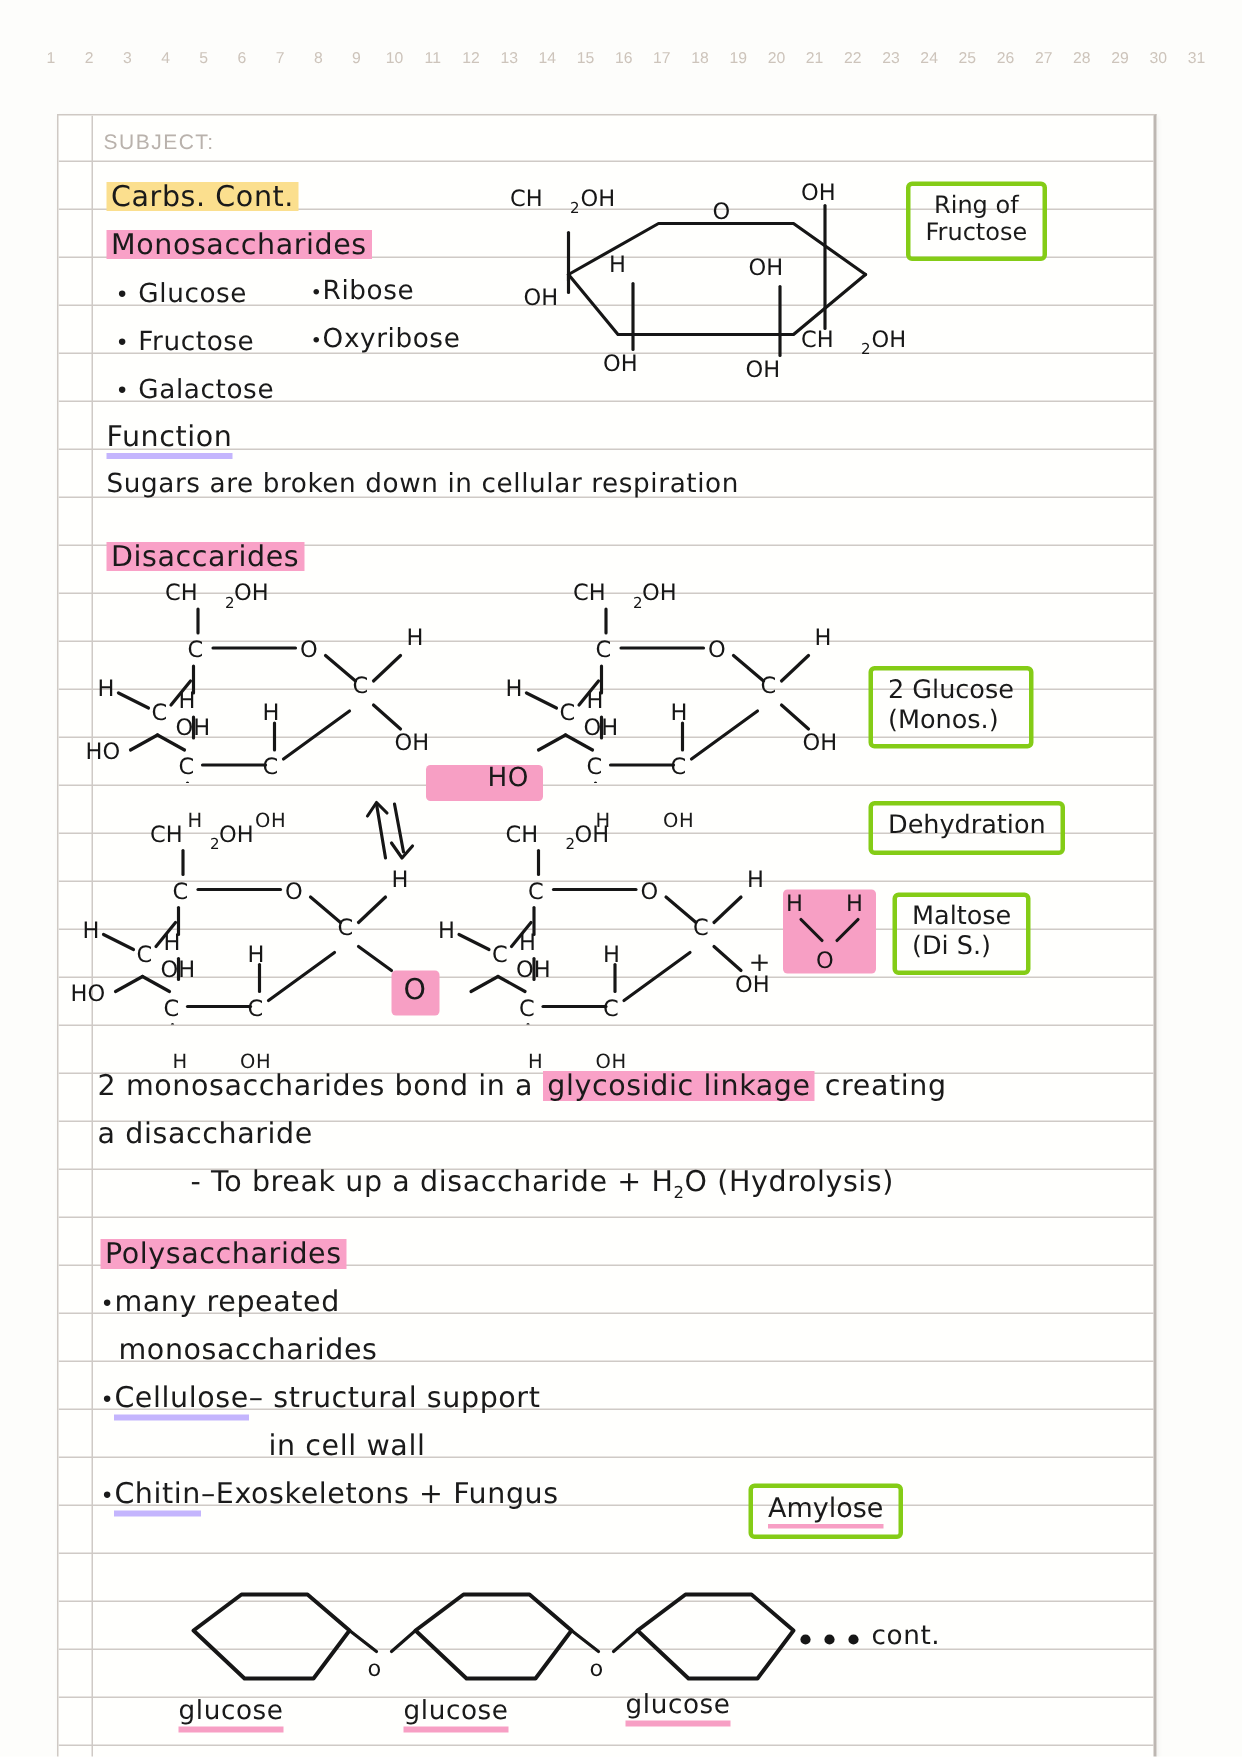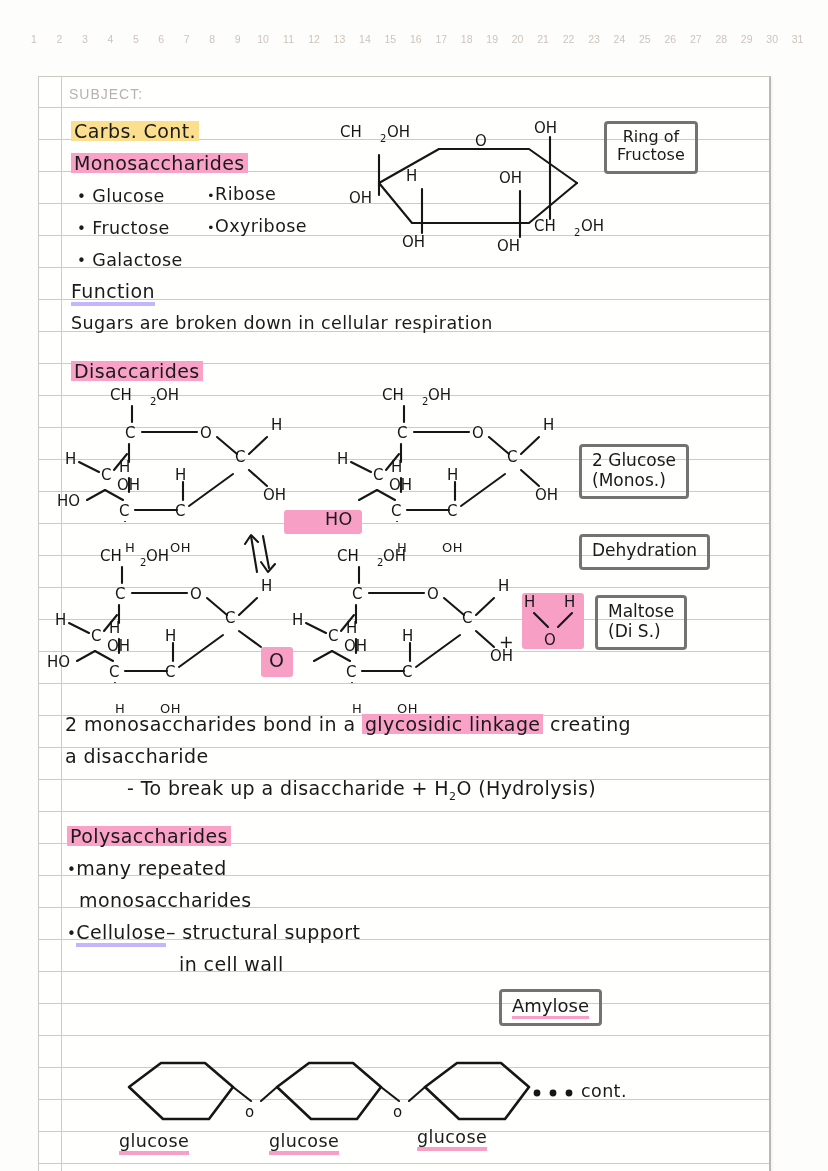--- a/index.html
+++ b/index.html
@@ -76,21 +76,21 @@
   .hl-pink{
     background:linear-gradient(transparent 6%, #f9a1c7 6%, #f9a1c7 94%, transparent 94%);
     padding:0 3px;
   }
   .ul-pink{
     border-bottom:4px solid #c4b5fd;
     padding-bottom:0px;
   }
   .box-pink{
     position:absolute;
-    border:3px solid #737373;
+    border:3px solid #84cc16;
     border-radius:4px;
     padding:4px 10px 6px 10px;
     line-height:1.15;
     color:#1a1a1a;
     font-family:"DejaVu Sans", sans-serif;
     white-space:nowrap;
   }
   .hl-block{
     position:absolute;
     background:#f79fc4;
@@ -443,20 +443,23 @@
     <span class="hl-pink">Polysaccharides</span>
   </div>
   <div class="hw big" style="left:28px;top:780px;">
     <span style="font-size:15px;">•</span><span>many repeated</span>
   </div>
   <div class="hw big" style="left:40px;top:812px;">monosaccharides</div>
   <div class="hw big" style="left:28px;top:844px;">
     <span style="font-size:15px;">•</span><span class="ul-pink">Cellulose</span><span>– structural support</span>
   </div>
   <div class="hw big" style="left:140px;top:876px;">in cell wall</div>
+  <div class="hw big" style="left:28px;top:908px;">
+    <span style="font-size:15px;">•</span><span class="ul-pink">Chitin</span><span>–Exoskeletons + Fungus</span>
+  </div>
 
   <div class="box-pink" style="left:460px;top:912px;font-size:18px;">
     <span class="ul-pink" style="border-bottom:3px solid #f79fc4;">Amylose</span>
   </div>
 
   <svg class="chem" style="left:70px;top:970px;" width="540" height="110" viewBox="0 0 540 110">
     <polygon class="ring" points="20,40 52,16 96,16 124,40 100,72 54,72"></polygon>
     <polygon class="ring" points="168,40 200,16 244,16 272,40 248,72 202,72"></polygon>
     <polygon class="ring" points="316,40 348,16 392,16 420,40 396,72 350,72"></polygon>
     <line x1="124" y1="40" x2="142" y2="54"></line>

